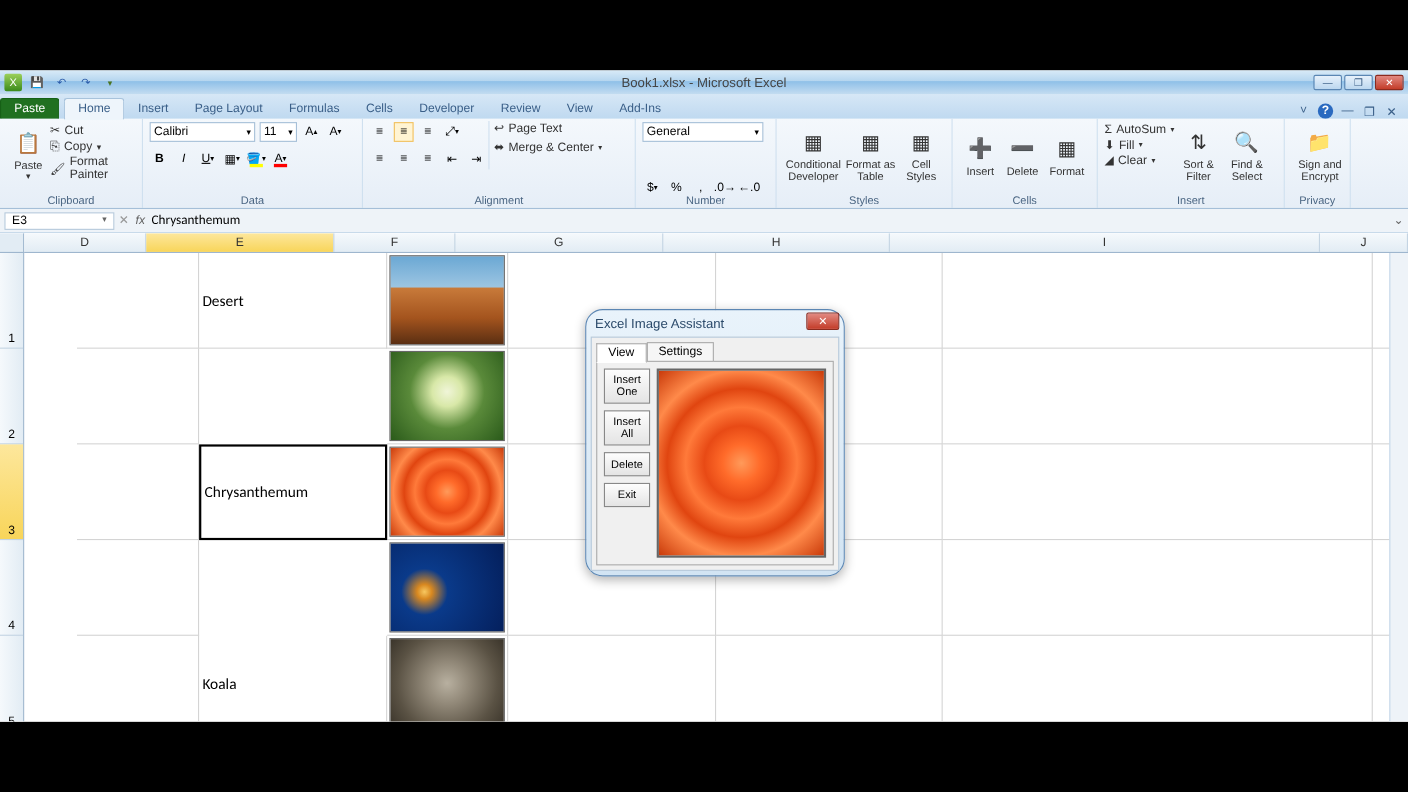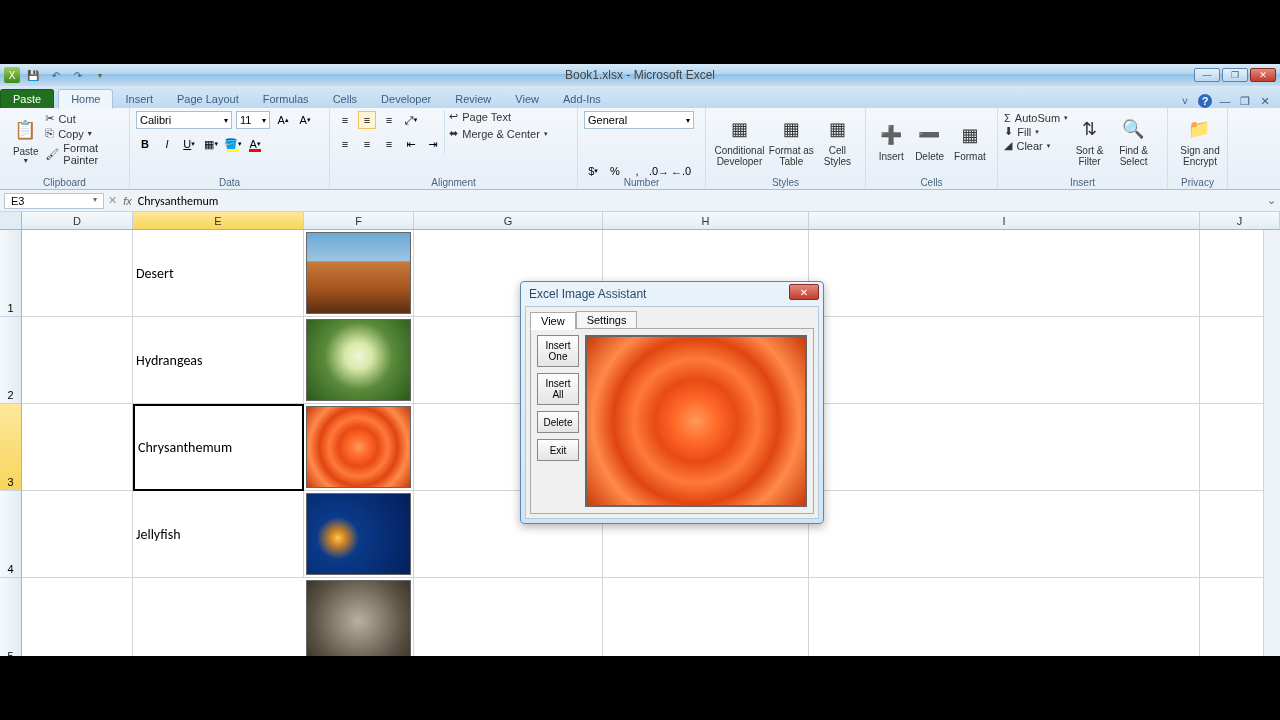--- a/index.html
+++ b/index.html
@@ -36,28 +36,28 @@
 
 .grid-area { flex: 1; position: relative; background: #fff; overflow: hidden; }
 .col-headers { position: absolute; top: 0; left: 22px; right: 0; height: 18px; display: flex; background: linear-gradient(#f5f9fc,#e2ecf4); border-bottom: 1px solid #9eb6ce; font-size: 11px; }
 .ch { border-right: 1px solid #c4d4e3; display: flex; align-items: center; justify-content: center; color: #333; }
 .ch.sel-col { background: linear-gradient(#fde79c,#f8d55a); }
 .row-headers { position: absolute; top: 18px; left: 0; width: 22px; bottom: 0; background: linear-gradient(to right,#f5f9fc,#e2ecf4); border-right: 1px solid #9eb6ce; font-size: 11px; }
 .rh { border-bottom: 1px solid #c4d4e3; display: flex; align-items: flex-end; justify-content: center; padding-bottom: 2px; }
 .rh.sel-row { background: linear-gradient(#fde79c,#f8d55a); }
 .selectall { position: absolute; top: 0; left: 0; width: 22px; height: 18px; background: #e2ecf4; border-right: 1px solid #9eb6ce; border-bottom: 1px solid #9eb6ce; }
 .cells { position: absolute; top: 18px; left: 22px; right: 0; bottom: 0; }
-.cell { position: absolute; border-right: 1px solid #d4d4d4; border-bottom: 1px solid #d4d4d4; font-size: 14px; font-family: Calibri, sans-serif; padding: 2px 3px; display: flex; align-items: center; overflow: hidden; }
+.cell { position: absolute; border-right: 1px solid #d4d4d4; border-bottom: 1px solid #d4d4d4; font-size: 14px; font-family: Calibri, sans-serif; padding: 2px 3px; display: flex; align-items: center; overflow: hidden; margin-left: 48px; }
 .active-cell { border: 2px solid #000; z-index: 5; }
 .img-cell { padding: 2px; }
 .img-thumb { width: 100%; height: 100%; border: 1px solid #666; }
 
 .vscroll { position: absolute; right: 0; top: 18px; bottom: 0; width: 17px; background: #eef3f8; border-left: 1px solid #c4d7e8; }
 
-.dialog { position: absolute; left: 520px; top: 281px; width: 304px; background: linear-gradient(#e9f3fb,#d2e4f3); border: 1px solid #5b86b3; box-shadow: 0 3px 10px rgba(0,0,0,0.3); border-radius: 4px; z-index: 100; }
+.dialog { position: absolute; left: 532px; top: 281px; width: 236px; background: linear-gradient(#e9f3fb,#d2e4f3); border: 1px solid #5b86b3; box-shadow: 0 3px 10px rgba(0,0,0,0.3); border-radius: 16px; z-index: 100; }
 .dlg-title { height: 24px; display: flex; align-items: center; padding: 0 8px; font-size: 12px; color: #2b4a6a; position: relative; }
 .dlg-close { position: absolute; right: 4px; top: 2px; width: 30px; height: 16px; background: linear-gradient(#e28a82,#c33c29); border: 1px solid #8b2a1e; border-radius: 2px; color: #fff; display: flex; align-items: center; justify-content: center; font-size: 10px; cursor: pointer; }
 .dlg-body { background: #f0f0f0; margin: 0 4px 4px 4px; border: 1px solid #b4c8db; padding: 4px; }
 .dlg-tabs { display: flex; font-size: 11px; }
 .dlg-tab { padding: 2px 10px; border: 1px solid #aaa; background: #f6f6f6; cursor: pointer; }
 .dlg-tab.active { background: #fff; border-bottom: 1px solid #fff; position: relative; top: 1px; }
 .dlg-content { display: flex; gap: 6px; padding: 6px; border: 1px solid #aaa; background: #f0f0f0; margin-top: -1px; }
 .dlg-btns { display: flex; flex-direction: column; gap: 6px; }
 .dlg-btn { width: 42px; min-height: 32px; font-size: 10px; background: linear-gradient(#fdfdfd,#e4e4e4); border: 1px solid #888; display: flex; align-items: center; justify-content: center; text-align: center; line-height: 1.1; padding: 2px; cursor: pointer; }
 .preview { flex: 1; border: 2px solid #666; height: 172px; }
@@ -326,47 +326,46 @@
         <div class="cell" style="left: 0px; top: 0px; width: 111px; height: 87px;"></div>
         <div class="cell" style="left: 111px; top: 0px; width: 171px; height: 87px;">Desert</div>
         <div class="cell img-cell" style="left: 282px; top: 0px; width: 110px; height: 87px;">
           <div class="img-thumb desert-bg"></div>
         </div>
         <div class="cell" style="left: 392px; top: 0px; width: 189px; height: 87px;"></div>
         <div class="cell" style="left: 581px; top: 0px; width: 206px; height: 87px;"></div>
         <div class="cell" style="left: 787px; top: 0px; width: 391px; height: 87px;"></div>
         <div class="cell" style="left: 1178px; top: 0px; width: 80px; height: 87px;"></div>
         <div class="cell" style="left: 0px; top: 87px; width: 111px; height: 87px;"></div>
-        <div class="cell" style="left: 111px; top: 87px; width: 171px; height: 87px;">Hydrangeas</div>
         <div class="cell img-cell" style="left: 282px; top: 87px; width: 110px; height: 87px;">
           <div class="img-thumb hydrangea-bg"></div>
         </div>
         <div class="cell" style="left: 392px; top: 87px; width: 189px; height: 87px;"></div>
         <div class="cell" style="left: 581px; top: 87px; width: 206px; height: 87px;"></div>
         <div class="cell" style="left: 787px; top: 87px; width: 391px; height: 87px;"></div>
         <div class="cell" style="left: 1178px; top: 87px; width: 80px; height: 87px;"></div>
         <div class="cell" style="left: 0px; top: 174px; width: 111px; height: 87px;"></div>
         <div class="cell active-cell" style="left: 111px; top: 174px; width: 171px; height: 87px;">Chrysanthemum</div>
         <div class="cell img-cell" style="left: 282px; top: 174px; width: 110px; height: 87px;">
           <div class="img-thumb mum"></div>
         </div>
         <div class="cell" style="left: 392px; top: 174px; width: 189px; height: 87px;"></div>
         <div class="cell" style="left: 581px; top: 174px; width: 206px; height: 87px;"></div>
         <div class="cell" style="left: 787px; top: 174px; width: 391px; height: 87px;"></div>
         <div class="cell" style="left: 1178px; top: 174px; width: 80px; height: 87px;"></div>
         <div class="cell" style="left: 0px; top: 261px; width: 111px; height: 87px;"></div>
-        <div class="cell" style="left: 111px; top: 261px; width: 171px; height: 87px;">Jellyfish</div>
         <div class="cell img-cell" style="left: 282px; top: 261px; width: 110px; height: 87px;">
           <div class="img-thumb jelly-bg"></div>
         </div>
         <div class="cell" style="left: 392px; top: 261px; width: 189px; height: 87px;"></div>
         <div class="cell" style="left: 581px; top: 261px; width: 206px; height: 87px;"></div>
         <div class="cell" style="left: 787px; top: 261px; width: 391px; height: 87px;"></div>
         <div class="cell" style="left: 1178px; top: 261px; width: 80px; height: 87px;"></div>
         <div class="cell" style="left: 0px; top: 348px; width: 111px; height: 87px;"></div>
+        <div class="cell" style="left: 111px; top: 348px; width: 171px; height: 87px;">Koala</div>
         <div class="cell img-cell" style="left: 282px; top: 348px; width: 110px; height: 87px;">
           <div class="img-thumb koala-bg"></div>
         </div>
         <div class="cell" style="left: 392px; top: 348px; width: 189px; height: 87px;"></div>
         <div class="cell" style="left: 581px; top: 348px; width: 206px; height: 87px;"></div>
         <div class="cell" style="left: 787px; top: 348px; width: 391px; height: 87px;"></div>
         <div class="cell" style="left: 1178px; top: 348px; width: 80px; height: 87px;"></div>
       </div>
     <div class="vscroll"></div>
   </div>

